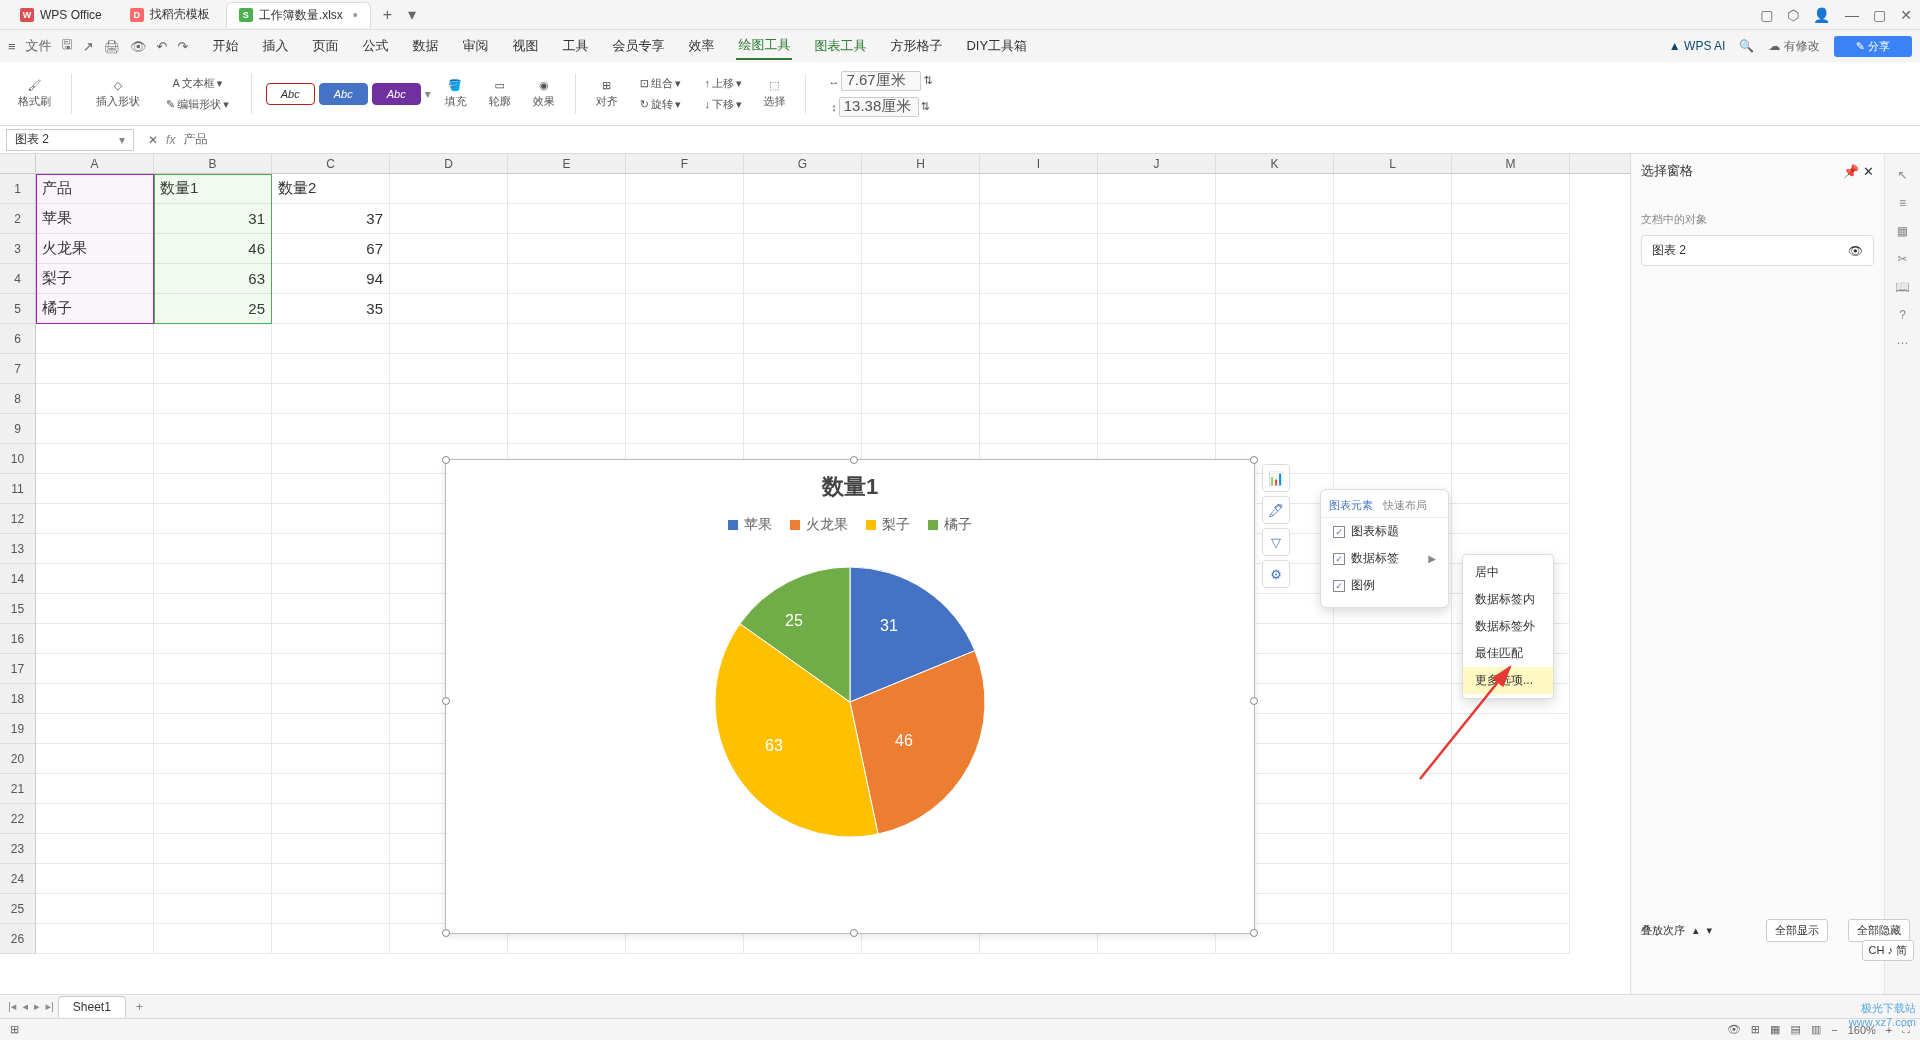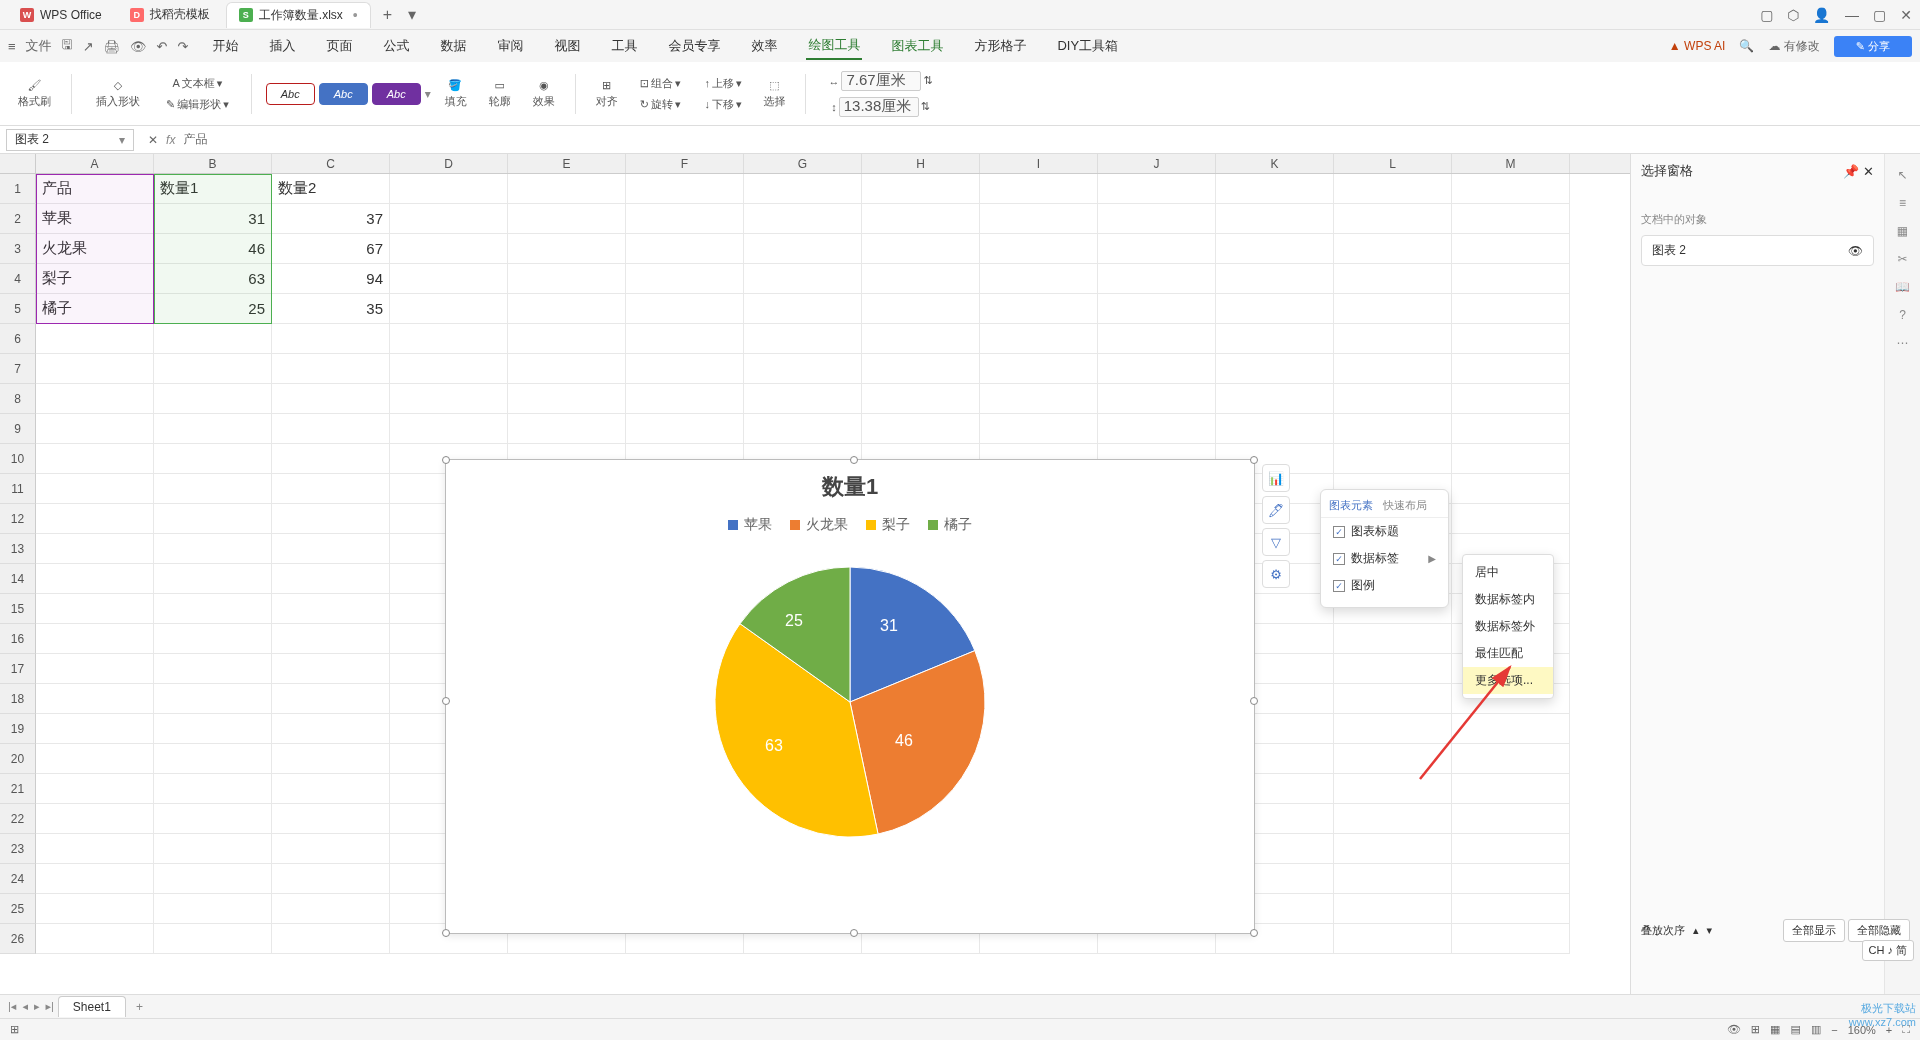--- a/index.html
+++ b/index.html
@@ -16,21 +16,21 @@
 .icon-s { background: #4caf50; color: #fff; font-size: 9px; font-weight: bold; }
 .tab-close { color: #999; font-size: 14px; margin-left: 4px; }
 .tab-add { color: #666; font-size: 16px; padding: 0 8px; }
 .titlebar-right { margin-left: auto; display: flex; align-items: center; gap: 14px; color: #666; }
 .titlebar-right span { font-size: 14px; }
 
 
 .menubar { height: 32px; background: #f5f5f5; display: flex; align-items: center; padding: 0 8px; gap: 2px; }
 .menu-left { display: flex; align-items: center; gap: 10px; color: #666; }
 .menu-left span { font-size: 13px; }
-.menu-items { display: flex; align-items: center; gap: 27px; margin-left: 20px; }
+.menu-items { display: flex; align-items: center; gap: 20px; margin-left: 20px; }
 .menu-item { font-size: 13px; color: #333; padding: 4px 2px; }
 .menu-item.active { color: #2e7d32; border-bottom: 2px solid #2e7d32; }
 .menu-right { margin-left: auto; display: flex; align-items: center; gap: 14px; color: #666; }
 .share-btn { background: #3b82f6; color: #fff; padding: 3px 22px; border-radius: 3px; font-size: 11px; }
 
 
 .ribbon { height: 64px; background: #fff; border-bottom: 1px solid #ddd; display: flex; align-items: center; padding: 0 12px; gap: 8px; }
 .ribbon-group { display: flex; flex-direction: column; align-items: center; justify-content: center; gap: 2px; padding: 0 4px; }
 .ribbon-group-row { display: flex; align-items: center; gap: 4px; }
 .ribbon-btn { display: flex; flex-direction: column; align-items: center; gap: 2px; padding: 4px 6px; font-size: 11px; color: #555; }
@@ -94,21 +94,21 @@
 .red-arrow { position: absolute; left: 1415px; top: 505px; pointer-events: none; }
 
 
 .right-panel { width: 290px; background: #fafafa; border-left: 1px solid #ddd; display: flex; }
 .panel-main { flex: 1; padding: 8px 10px; }
 .panel-title { display: flex; align-items: center; justify-content: space-between; font-size: 13px; font-weight: 500; padding-bottom: 6px; }
 .panel-sub { font-size: 11px; color: #888; padding: 4px 0 8px; margin-top: 22px; }
 .obj-item { background: #fff; border: 1px solid #ddd; border-radius: 4px; padding: 6px 10px; display: flex; align-items: center; justify-content: space-between; font-size: 12px; }
 .panel-side { width: 36px; background: #f5f5f5; border-left: 1px solid #e5e5e5; display: flex; flex-direction: column; align-items: center; gap: 14px; padding-top: 14px; color: #888; }
 .panel-footer { position: absolute; bottom: 46px; left: 0; right: 0; padding: 6px 10px; display: flex; align-items: center; gap: 8px; font-size: 11px; }
-.panel-footer-btns { display: flex; gap: 3px; margin-left: auto; }
+.panel-footer-btns { display: flex; gap: 20px; margin-left: auto; }
 .pf-btn { border: 1px solid #ccc; padding: 3px 8px; border-radius: 3px; background: #fff; }
 
 
 .sheet-tabs { height: 24px; background: #f5f5f5; border-top: 1px solid #ddd; display: flex; align-items: center; padding: 0 8px; gap: 4px; }
 .sheet-nav { display: flex; gap: 6px; color: #888; font-size: 11px; }
 .sheet-tab { background: #fff; border: 1px solid #ccc; border-bottom: none; padding: 3px 14px; border-radius: 4px 4px 0 0; font-size: 12px; }
 
 
 .statusbar { height: 22px; background: #f5f5f5; border-top: 1px solid #ddd; display: flex; align-items: center; padding: 0 10px; font-size: 11px; color: #666; }
 .status-right { margin-left: auto; display: flex; align-items: center; gap: 10px; }
@@ -171,21 +171,21 @@
     <span class="menu-item">视图</span>
     <span class="menu-item">工具</span>
     <span class="menu-item">会员专享</span>
     <span class="menu-item">效率</span>
     <span class="menu-item active">绘图工具</span>
     <span class="menu-item" style="color:#2e7d32">图表工具</span>
     <span class="menu-item">方形格子</span>
     <span class="menu-item">DIY工具箱</span>
   </div>
   <div class="menu-right">
-    <span style="color:#c2410c">▲ <span>WPS AI</span></span>
+    <span style="color:#0c4a6e">▲ <span>WPS AI</span></span>
     <span>🔍</span>
     <span>☁ <span>有修改</span></span>
     <span class="share-btn">✎ <span>分享</span></span>
   </div>
 </div>
 
 <div class="ribbon">
   <div class="ribbon-btn">
     <span>🖌</span>
     <span>格式刷</span>

